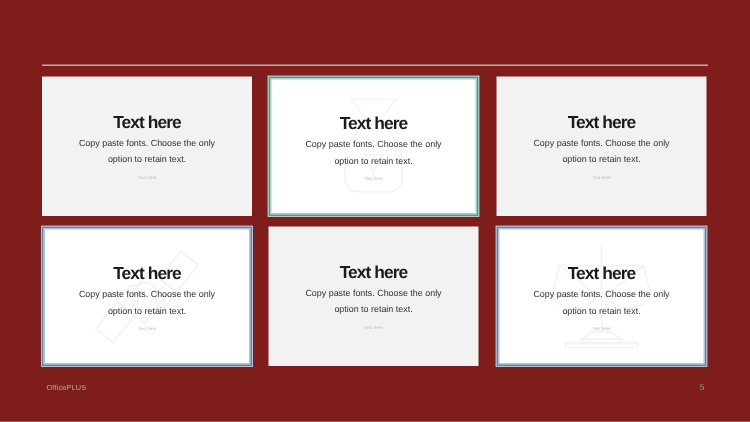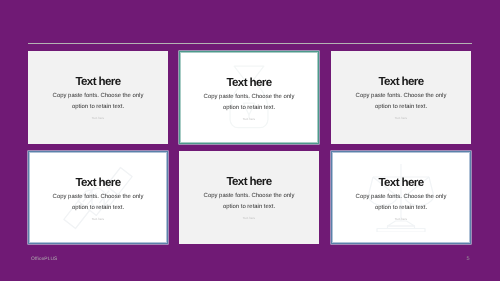--- a/index.html
+++ b/index.html
@@ -1,19 +1,19 @@
 <!DOCTYPE html>
 <html><head>
 <meta charset="utf-8">
 <style>
   html,body{margin:0;padding:0;}
   body{width:500px;height:281px;background:#ffffff;font-family:"Liberation Sans",sans-serif;
        overflow:hidden;-webkit-font-smoothing:antialiased;-moz-osx-font-smoothing:grayscale;
        text-rendering:geometricPrecision;}
-  .slide{position:relative;width:500px;height:281px;background:#701a75;}
+  .slide{position:relative;width:500px;height:281px;background:#7f1d1d;}
 
   .rule{position:absolute;left:28px;top:42.5px;width:444px;height:1px;background:#b3b3b3;}
 
   .card{position:absolute;width:140px;height:93px;box-sizing:border-box;}
   .card.gray{background:#f2f2f2;}
   .card.teal{background:#ffffff;border:1px solid #4d9a8c;
              box-shadow:0 0 0 0.6px #bfdedb, inset 0 0 0 1px #a7ccc5;}
   .card.blue{background:#ffffff;border:1px solid #5b82aa;
              box-shadow:0 0 0 0.6px #c6d4e2, inset 0 0 0 1px #b0c2d7;}
 

